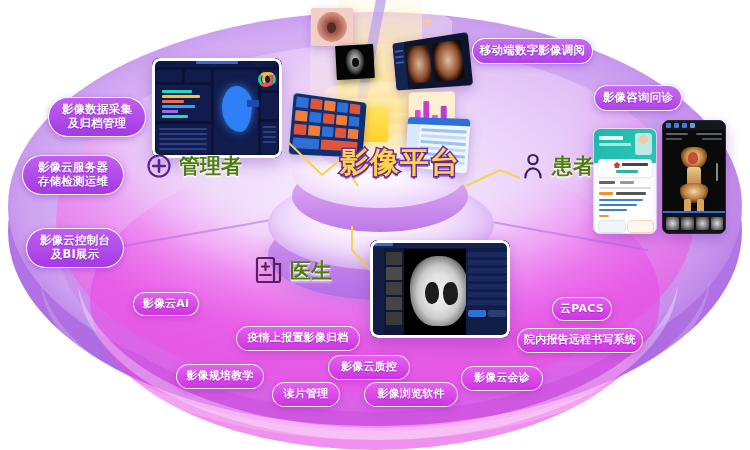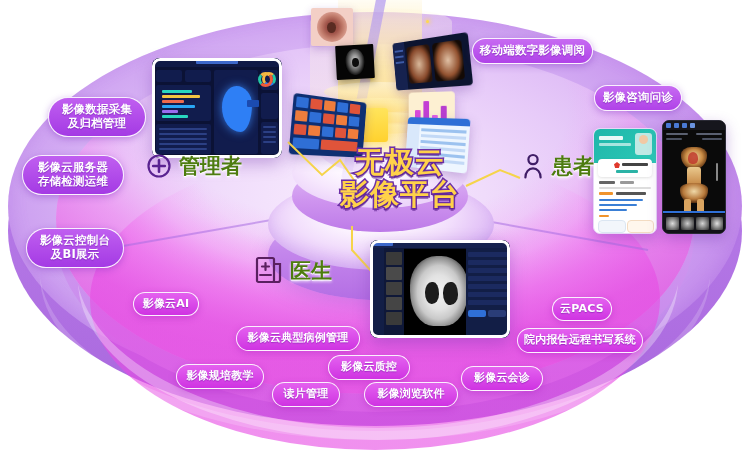--- a/index.html
+++ b/index.html
@@ -473,21 +473,20 @@
                 background:radial-gradient(ellipse at 50% 50%,#ddd,#333);border-radius:1px"></div>
     <div style="position:absolute;left:18px;bottom:3px;width:13px;height:13px;
                 background:radial-gradient(ellipse at 50% 50%,#ccc,#222);border-radius:1px"></div>
     <div style="position:absolute;left:33px;bottom:3px;width:13px;height:13px;
                 background:radial-gradient(ellipse at 50% 50%,#d5d5d5,#2a2a2a);border-radius:1px"></div>
     <div style="position:absolute;left:48px;bottom:3px;width:12px;height:13px;
                 background:radial-gradient(ellipse at 50% 50%,#e0e0e0,#303030);border-radius:1px"></div>
   </div>
 
   <div class="title">
-    <span>无极云</span>
     <span class="l2">影像平台</span>
   </div>
 
   <div class="role" style="left:146px;top:152px;">
     <svg class="ricon" width="26" height="26" viewBox="0 0 26 26">
       <circle cx="13" cy="13" r="10.5" fill="none" stroke="#5a2391" stroke-width="2.2"></circle>
       <path d="M13 7.2v11.6M7.2 13h11.6" stroke="#5a2391" stroke-width="2.6" stroke-linecap="round"></path>
     </svg>
     <span class="rtxt">管理者</span>
   </div>
@@ -516,20 +515,20 @@
 存储检测运维</div>
   <div class="pill" style="left:26px;top:228px;width:96px;height:38px;font-size:11.5px;">影像云控制台
 及BI展示</div>
 
   <div class="pill lite" style="left:472px;top:38px;width:119px;height:24px;font-size:11.5px;">移动端数字影像调阅</div>
   <div class="pill lite" style="left:594px;top:85px;width:86px;height:24px;font-size:11.5px;">影像咨询问诊</div>
 
   <div class="pill pink" style="left:133px;top:292px;width:64px;height:22px;font-size:11px;">影像云AI</div>
   <div class="pill pink" style="left:176px;top:364px;width:86px;height:23px;font-size:11px;">影像规培教学</div>
   <div class="pill pink" style="left:272px;top:382px;width:66px;height:23px;font-size:11px;">读片管理</div>
-  <div class="pill pink" style="left:236px;top:326px;width:122px;height:23px;font-size:11px;">影像云典型病例管理</div>
+  <div class="pill pink" style="left:236px;top:326px;width:122px;height:23px;font-size:11px;">疫情上报置影像归档</div>
   <div class="pill pink" style="left:328px;top:355px;width:80px;height:23px;font-size:11px;">影像云质控</div>
   <div class="pill pink" style="left:364px;top:382px;width:92px;height:23px;font-size:11px;">影像浏览软件</div>
   <div class="pill pink" style="left:552px;top:297px;width:58px;height:22px;font-size:11px;">云PACS</div>
   <div class="pill pink" style="left:461px;top:366px;width:80px;height:23px;font-size:11px;">影像云会诊</div>
   <div class="pill pink" style="left:517px;top:328px;width:124px;height:23px;font-size:11px;">院内报告远程书写系统</div>
 
 </div>
 
 </body></html>

